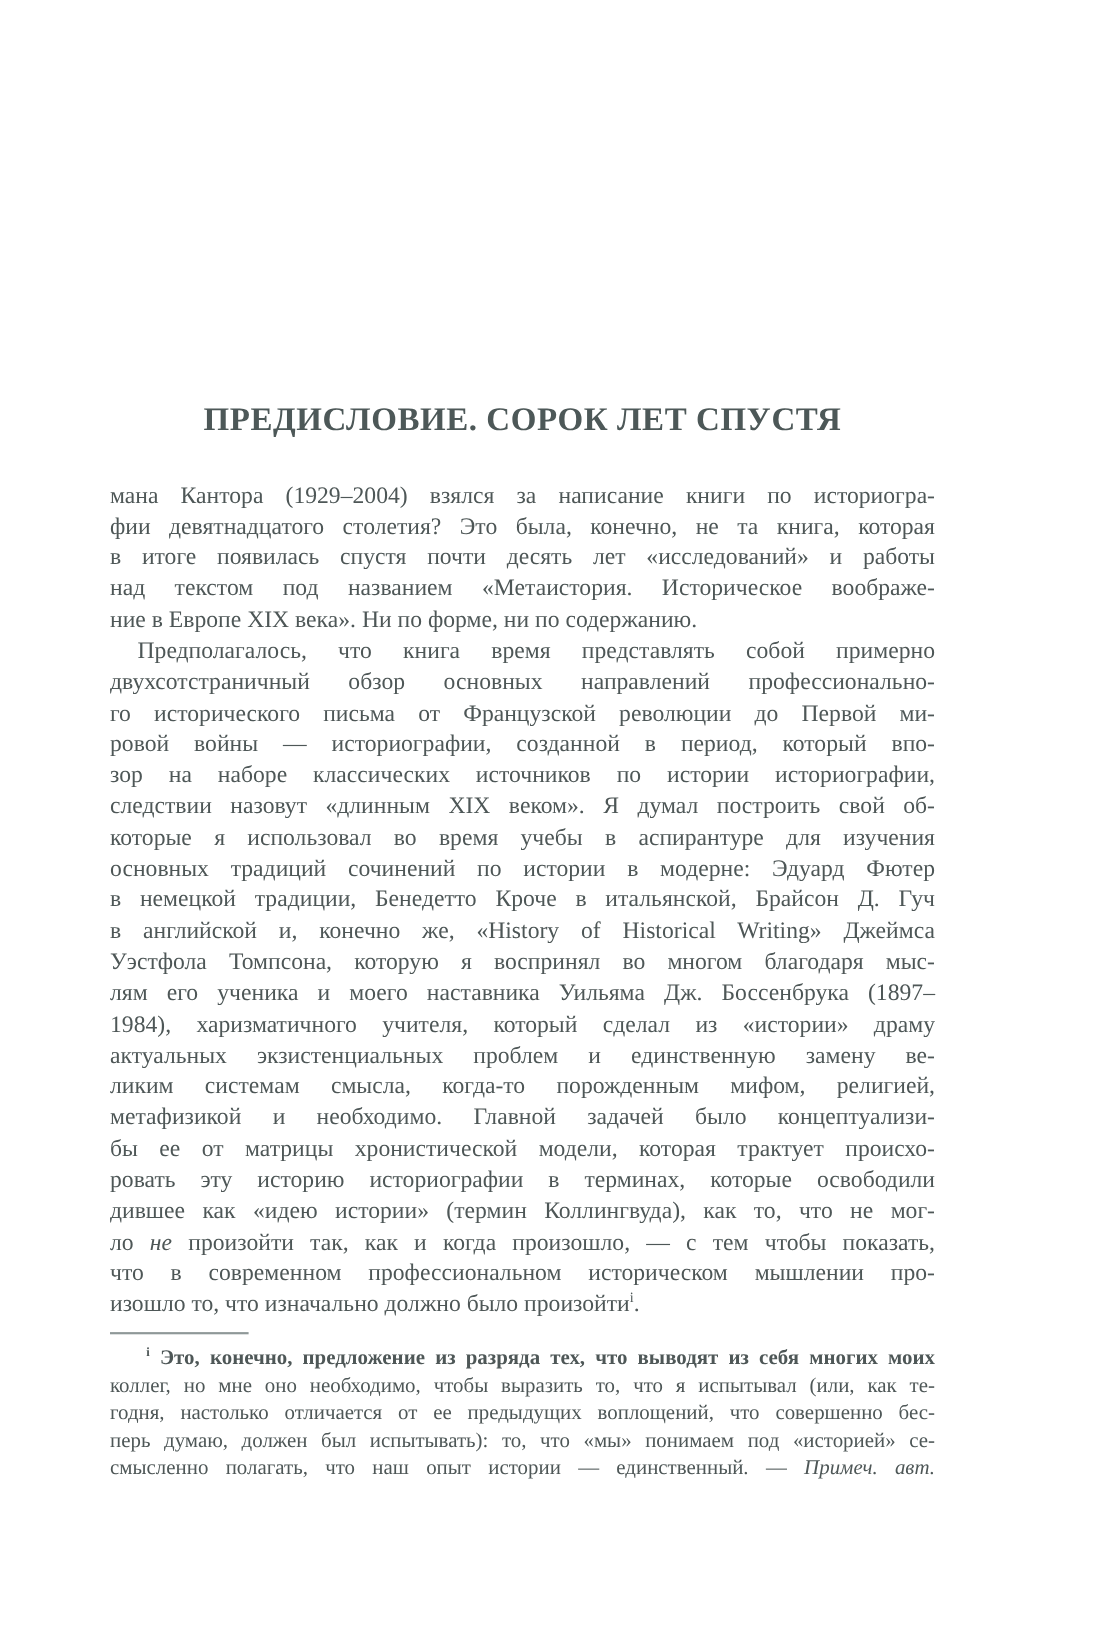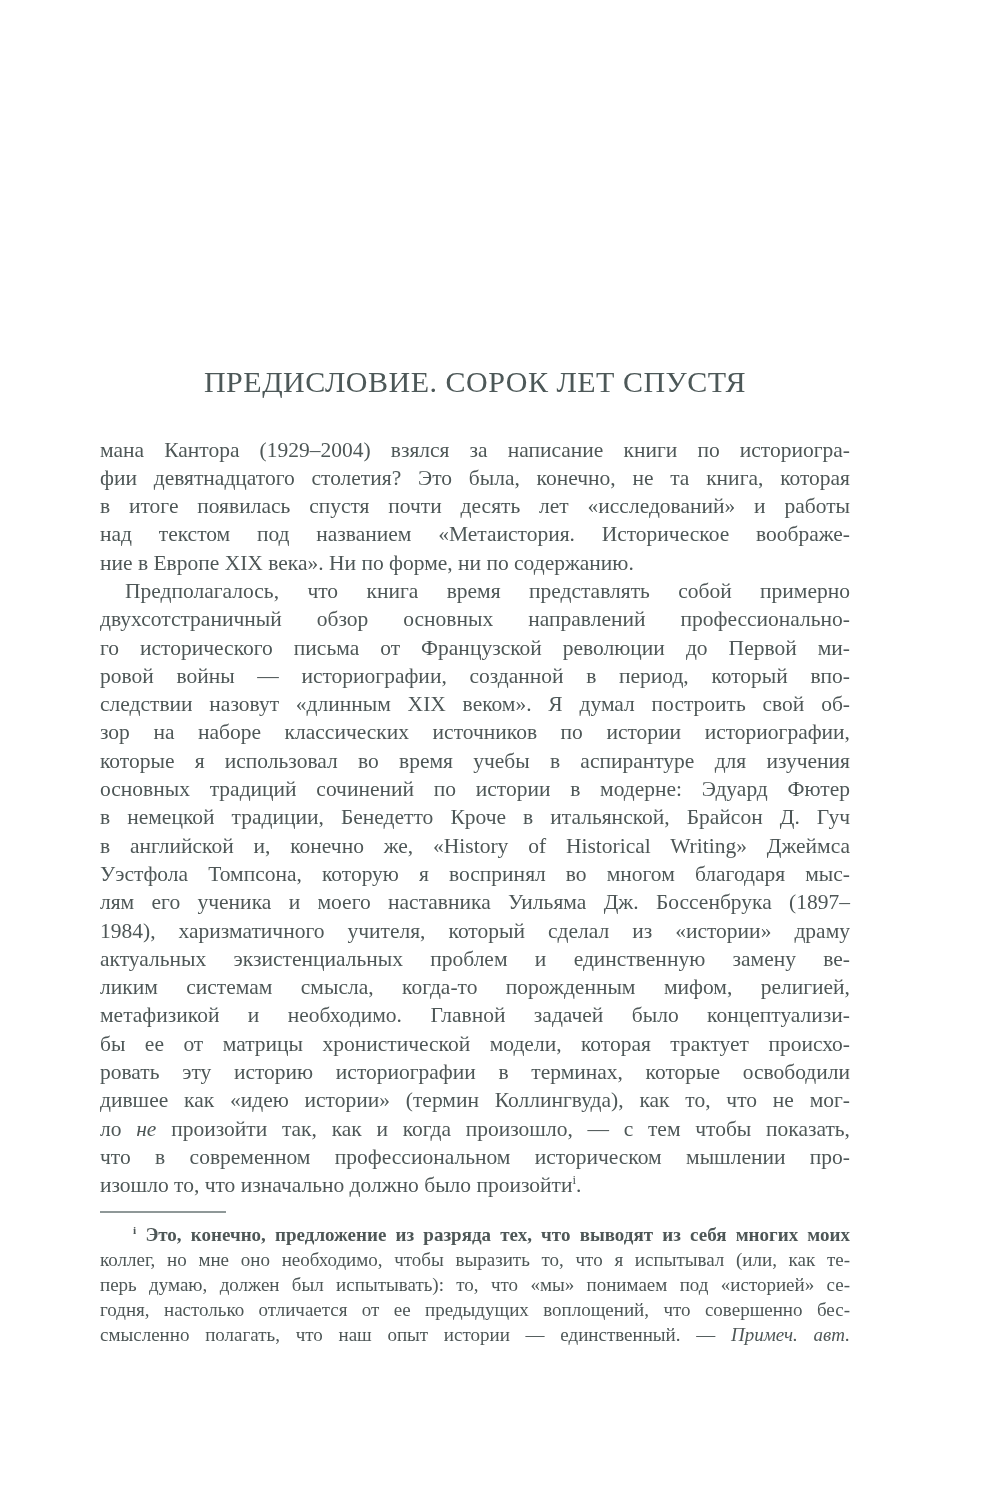--- a/index.html
+++ b/index.html
@@ -16,21 +16,21 @@
     font-family: "Liberation Serif", "DejaVu Serif", serif;
   }
   .text-block {
     position: absolute;
     left: 100px;
     top: 366px;
     width: 750px;
   }
   h1.title {
     font-family: "Liberation Serif", "DejaVu Serif", serif;
-    font-weight: normal;
+    font-weight: bold;
     font-size: 30px;
     line-height: 1.05;
     letter-spacing: 0.5px;
     text-align: center;
     color: var(--ink-title, #4d5858);
     margin: 0 0 38px 0;
   }
   .body-lines .line {
     font-size: 21.5px;
     line-height: 28.3px;
@@ -80,22 +80,22 @@
     <div class="body-lines" id="body-container">
         <div class="line"><span>мана Кантора (1929–2004) взялся за написание книги по историогра-</span></div>
         <div class="line"><span>фии девятнадцатого столетия? Это была, конечно, не та книга, которая</span></div>
         <div class="line"><span>в итоге появилась спустя почти десять лет «исследований» и работы</span></div>
         <div class="line"><span>над текстом под названием «Метаистория. Историческое воображе-</span></div>
         <div class="line last"><span>ние в Европе XIX века». Ни по форме, ни по содержанию.</span></div>
         <div class="line indent"><span>Предполагалось, что книга время представлять собой примерно</span></div>
         <div class="line"><span>двухсотстраничный обзор основных направлений профессионально-</span></div>
         <div class="line"><span>го исторического письма от Французской революции до Первой ми-</span></div>
         <div class="line"><span>ровой войны — историографии, созданной в период, который впо-</span></div>
+        <div class="line"><span>зор на наборе классических источников по истории историографии,</span></div>
         <div class="line"><span>следствии назовут «длинным XIX веком». Я думал построить свой об-</span></div>
-        <div class="line"><span>зор на наборе классических источников по истории историографии,</span></div>
         <div class="line"><span>которые я использовал во время учебы в аспирантуре для изучения</span></div>
         <div class="line"><span>основных традиций сочинений по истории в модерне: Эдуард Фютер</span></div>
         <div class="line"><span>в немецкой традиции, Бенедетто Кроче в итальянской, Брайсон Д. Гуч</span></div>
         <div class="line"><span>в английской и, конечно же, «History of Historical Writing» Джеймса</span></div>
         <div class="line"><span>Уэстфола Томпсона, которую я воспринял во многом благодаря мыс-</span></div>
         <div class="line"><span>лям его ученика и моего наставника Уильяма Дж. Боссенбрука (1897–</span></div>
         <div class="line"><span>1984), харизматичного учителя, который сделал из «истории» драму</span></div>
         <div class="line"><span>актуальных экзистенциальных проблем и единственную замену ве-</span></div>
         <div class="line"><span>ликим системам смысла, когда-то порожденным мифом, религией,</span></div>
         <div class="line"><span>метафизикой и необходимо. Главной задачей было концептуализи-</span></div>
@@ -103,18 +103,18 @@
         <div class="line"><span>ровать эту историю историографии в терминах, которые освободили</span></div>
         <div class="line"><span>дившее как «идею истории» (термин Коллингвуда), как то, что не мог-</span></div>
         <div class="line"><span>ло </span><span class="it">не</span><span> произойти так, как и когда произошло, — с тем чтобы показать,</span></div>
         <div class="line"><span>что в современном профессиональном историческом мышлении про-</span></div>
         <div class="line last"><span>изошло то, что изначально должно было произойти</span><sup class="fn-sup">i</sup><span>.</span></div>
       </div>
     <hr class="fn-rule">
     <div class="footnote-lines" id="footnote-container">
         <div class="line indent"><sup class="fn-sup">i</sup><span> Это, конечно, предложение из разряда тех, что выводят из себя многих моих</span></div>
         <div class="line"><span>коллег, но мне оно необходимо, чтобы выразить то, что я испытывал (или, как те-</span></div>
+        <div class="line"><span>годня, настолько отличается от ее предыдущих воплощений, что совершенно бес-</span></div>
         <div class="line"><span>перь думаю, должен был испытывать): то, что «мы» понимаем под «историей» се-</span></div>
-        <div class="line"><span>годня, настолько отличается от ее предыдущих воплощений, что совершенно бес-</span></div>
         <div class="line"><span>смысленно полагать, что наш опыт истории — единственный. — </span><span class="it">Примеч. авт.</span></div>
       </div>
   </div>
 </div>
 
 </body></html>

